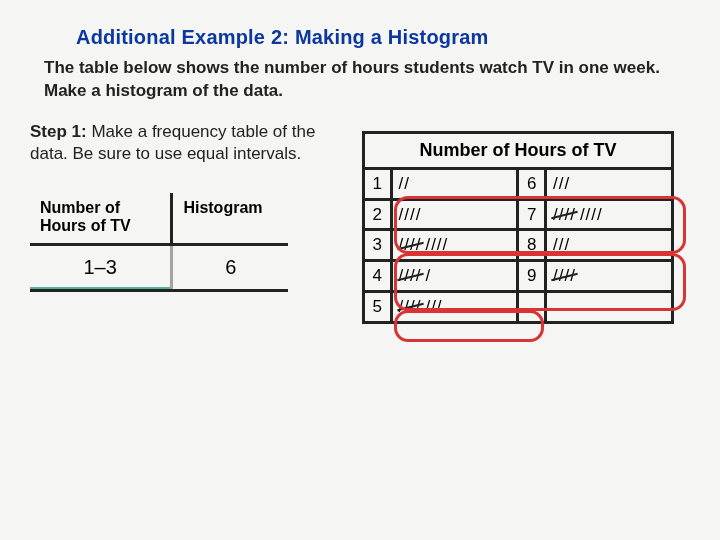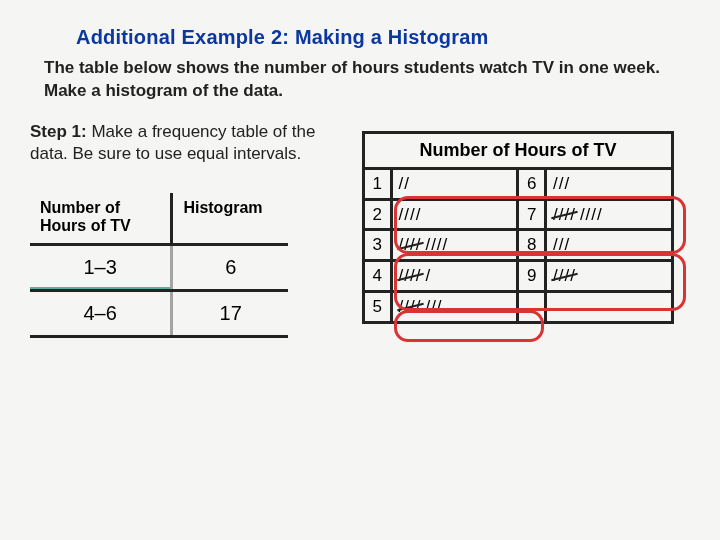--- a/index.html
+++ b/index.html
@@ -134,24 +134,20 @@
         <tr>
           <th>Number of Hours of TV</th>
           <th>Histogram</th>
         </tr>
       </thead>
       <tbody>
         <tr>
           <td>1–3</td>
           <td>6</td>
         </tr>
-        <tr>
-          <td>4–6</td>
-          <td>17</td>
-        </tr>
       </tbody>
     </table>
   </div>
 
   <div class="right">
     <table class="tally-table">
       <thead>
         <tr>
             <th colspan="4">Number of Hours of TV</th>
           </tr>

